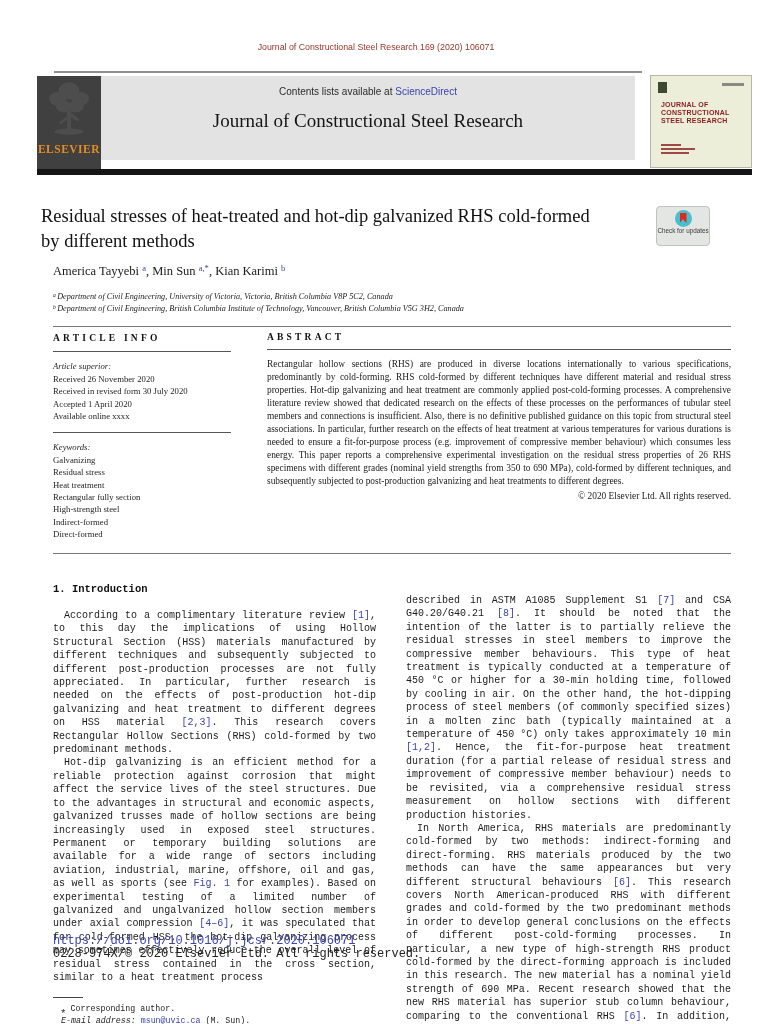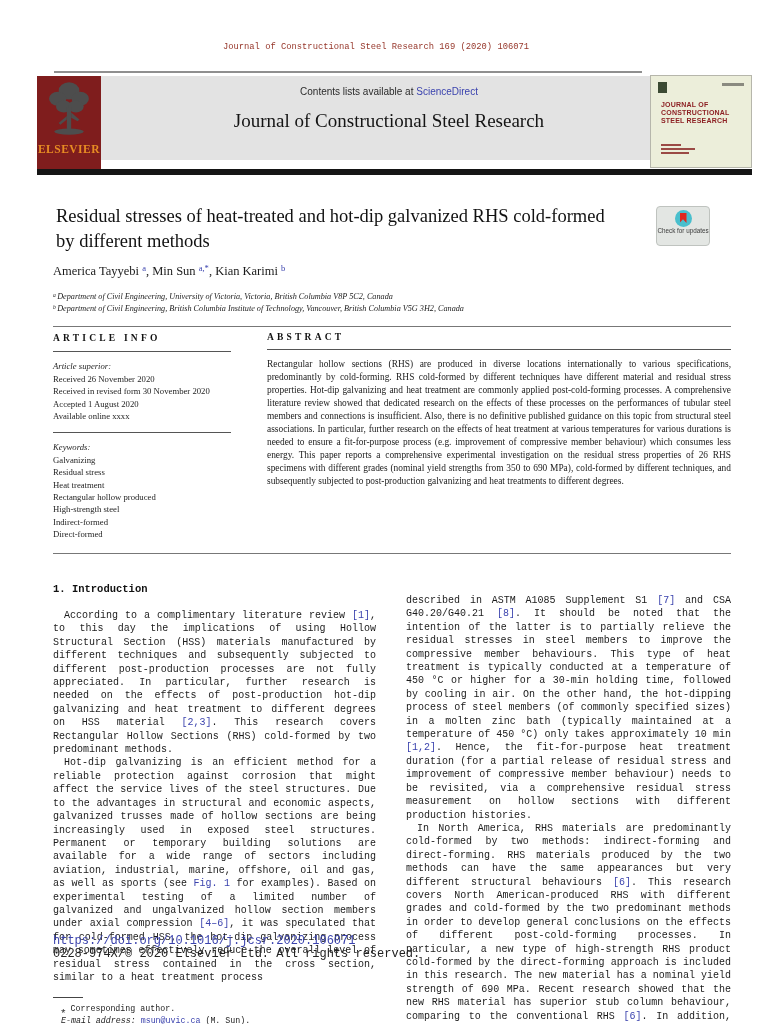--- a/index.html
+++ b/index.html
@@ -3,48 +3,48 @@
 <meta charset="utf-8">
 <style>
   html,body{margin:0;padding:0;background:#ffffff;}
   .page{position:relative;width:768px;height:1024px;background:#fff;overflow:hidden;
         font-family:"Liberation Serif","DejaVu Serif",serif;color:#1c1c1c;}
   .lnk{color:#3b43ae;}
   .it{font-style:italic;}
   .sup{font-size:68%;position:relative;top:-0.45em;}
 
   .citation{position:absolute;top:42px;left:0;right:16px;text-align:center;
-            font-family:Liberation Mono, monospace;
+            font-family:Liberation Sans, sans-serif;
             font-size:8.8px;color:#96362a;}
   .top-rule{position:absolute;top:71px;left:54px;width:588px;height:2px;background:#8f8f8f;}
 
-  .logo-area{position:absolute;top:76px;left:37px;width:64px;height:96px;background:#7f1d1d;text-align:center;}
+  .logo-area{position:absolute;top:76px;left:37px;width:64px;height:96px;background:#404040;text-align:center;}
   .logo-area svg{display:block;margin:2px auto 0;}
   .elsevier-word{font-size:11.5px;font-weight:bold;color:#e78c23;letter-spacing:0.5px;margin-top:1px;}
 
-  .banner{position:absolute;top:76px;left:101px;width:534px;height:84px;background:#e3e3e3;text-align:center;padding-left:21px;}
+  .banner{position:absolute;top:76px;left:101px;width:534px;height:84px;background:#e3e3e3;text-align:center;}
   .contents-line{margin-top:10px;font-family:"Liberation Sans","DejaVu Sans",sans-serif;font-size:10px;color:#2b2b2b;}
   .journal-title{margin-top:13px;font-size:19px;color:#141414;}
 
   .cover{position:absolute;top:75px;left:650px;width:102px;height:93px;background:#eceeda;
          border:1px solid #b6b6ab;box-sizing:border-box;}
   .cover-mark{position:absolute;left:7px;top:6px;width:9px;height:11px;background:#3c4a33;}
   .cover-issn{position:absolute;right:7px;top:7px;width:22px;height:3px;background:#8a8a80;}
   .cover-title{position:absolute;left:10px;top:25px;width:72px;
                font-family:"Liberation Sans","DejaVu Sans",sans-serif;
                font-size:7px;font-weight:bold;color:#8d2124;line-height:8px;letter-spacing:0.2px;}
   .cover-lines{position:absolute;left:10px;bottom:11px;}
   .cover-lines i{display:block;height:2px;background:#9b4a45;margin-bottom:2px;}
   .cover-lines i:nth-child(1){width:20px;}
   .cover-lines i:nth-child(2){width:34px;}
   .cover-lines i:nth-child(3){width:28px;}
 
   .black-bar{position:absolute;top:169px;left:37px;width:715px;height:6px;background:#151515;}
 
-  .title-block{position:absolute;top:204px;left:56px;width:555px;font-size:18.5px;line-height:24.5px;color:#111;}
+  .title-block{position:absolute;top:204px;left:41px;width:555px;font-size:18.5px;line-height:24.5px;color:#111;}
   .updates-badge{position:absolute;top:206px;left:656px;width:54px;height:40px;background:#e3e6e3;
                  border:1px solid #bfc3bf;border-radius:4px;box-sizing:border-box;text-align:center;}
   .ub-circle{width:17px;height:17px;border-radius:50%;background:#49bfcd;margin:3px auto 1px;position:relative;}
   .ub-mark{position:absolute;left:5px;top:3px;width:7px;height:10px;background:#e0281e;
            clip-path:polygon(0 0,100% 0,100% 100%,50% 62%,0 100%);}
   .ub-text{font-family:"Liberation Sans","DejaVu Sans",sans-serif;font-size:6.3px;line-height:6.8px;color:#3a3a3a;}
 
   .authors{position:absolute;top:264px;left:53px;width:600px;font-size:12.5px;color:#1a1a1a;}
   .affils{position:absolute;top:291px;left:53px;width:640px;}
   .affil{font-style:italic;font-size:8.2px;line-height:11px;color:#222;}
@@ -141,40 +141,41 @@
 
   <div class="rule info-rule-top"></div>
 
   <div class="info-section">
     <div class="artinfo">
       <div class="sec-head">ARTICLE INFO</div>
       <div class="colrule"></div>
       <div class="ai-label">Article superior:</div>
       <div class="ai-list">
           <div>Received 26 November 2020</div>
-          <div>Received in revised form 30 November 2020</div>
-          <div>Accepted 1 August 2020</div>
+          <div>Received in revised form 30 July 2020</div>
+          <div>Accepted 1 April 2020</div>
           <div>Available online xxxx</div>
         </div>
       <div class="colrule mid"></div>
       <div class="ai-label">Keywords:</div>
       <div class="ai-list">
           <div>Galvanizing</div>
           <div>Residual stress</div>
           <div>Heat treatment</div>
-          <div>Rectangular hollow produced</div>
+          <div>Rectangular fully section</div>
           <div>High-strength steel</div>
           <div>Indirect-formed</div>
           <div>Direct-formed</div>
         </div>
     </div>
     <div class="abstract">
       <div class="sec-head">ABSTRACT</div>
       <div class="colrule"></div>
       <div class="abs-text">Rectangular hollow sections (RHS) are produced in diverse locations internationally to various specifications, predominantly by cold-forming. RHS cold-formed by different techniques have different material and residual stress properties. Hot-dip galvanizing and heat treatment are commonly applied post-cold-forming processes. A comprehensive literature review showed that dedicated research on the effects of these processes on the performances of tubular steel members and connections is insufficient. Also, there is no definitive published guidance on this topic from structural steel associations. In particular, further research on the effects of heat treatment at various temperatures for various durations is needed to ensure a fit-for-purpose process (e.g. improvement of compressive member behaviour) which consumes less energy. This paper reports a comprehensive experimental investigation on the residual stress properties of 26 RHS specimens with different grades (nominal yield strengths from 350 to 690 MPa), cold-formed by different techniques, and subsequently subjected to post-production galvanizing and heat treatments to different degrees.</div>
+      <div class="abs-copy">© 2020 Elsevier Ltd. All rights reserved.</div>
     </div>
   </div>
 
   <div class="rule info-rule-bottom"></div>
 
   <div class="body-cols">
     <div class="col-left">
       <div class="h1">1. Introduction</div>
       <div>
           <div class="para ind"><span>According to a complimentary literature review </span><span class="lnk">[1]</span><span>, to this day the implications of using Hollow Structural Section (HSS) materials manufactured by different techniques and subsequently subjected to different post-production processes are not fully appreciated. In particular, further research is needed on the effects of post-production hot-dip galvanizing and heat treatment to different degrees on HSS material </span><span class="lnk">[2,3]</span><span>. This research covers Rectangular Hollow Sections (RHS) cold-formed by two predominant methods.</span></div>

